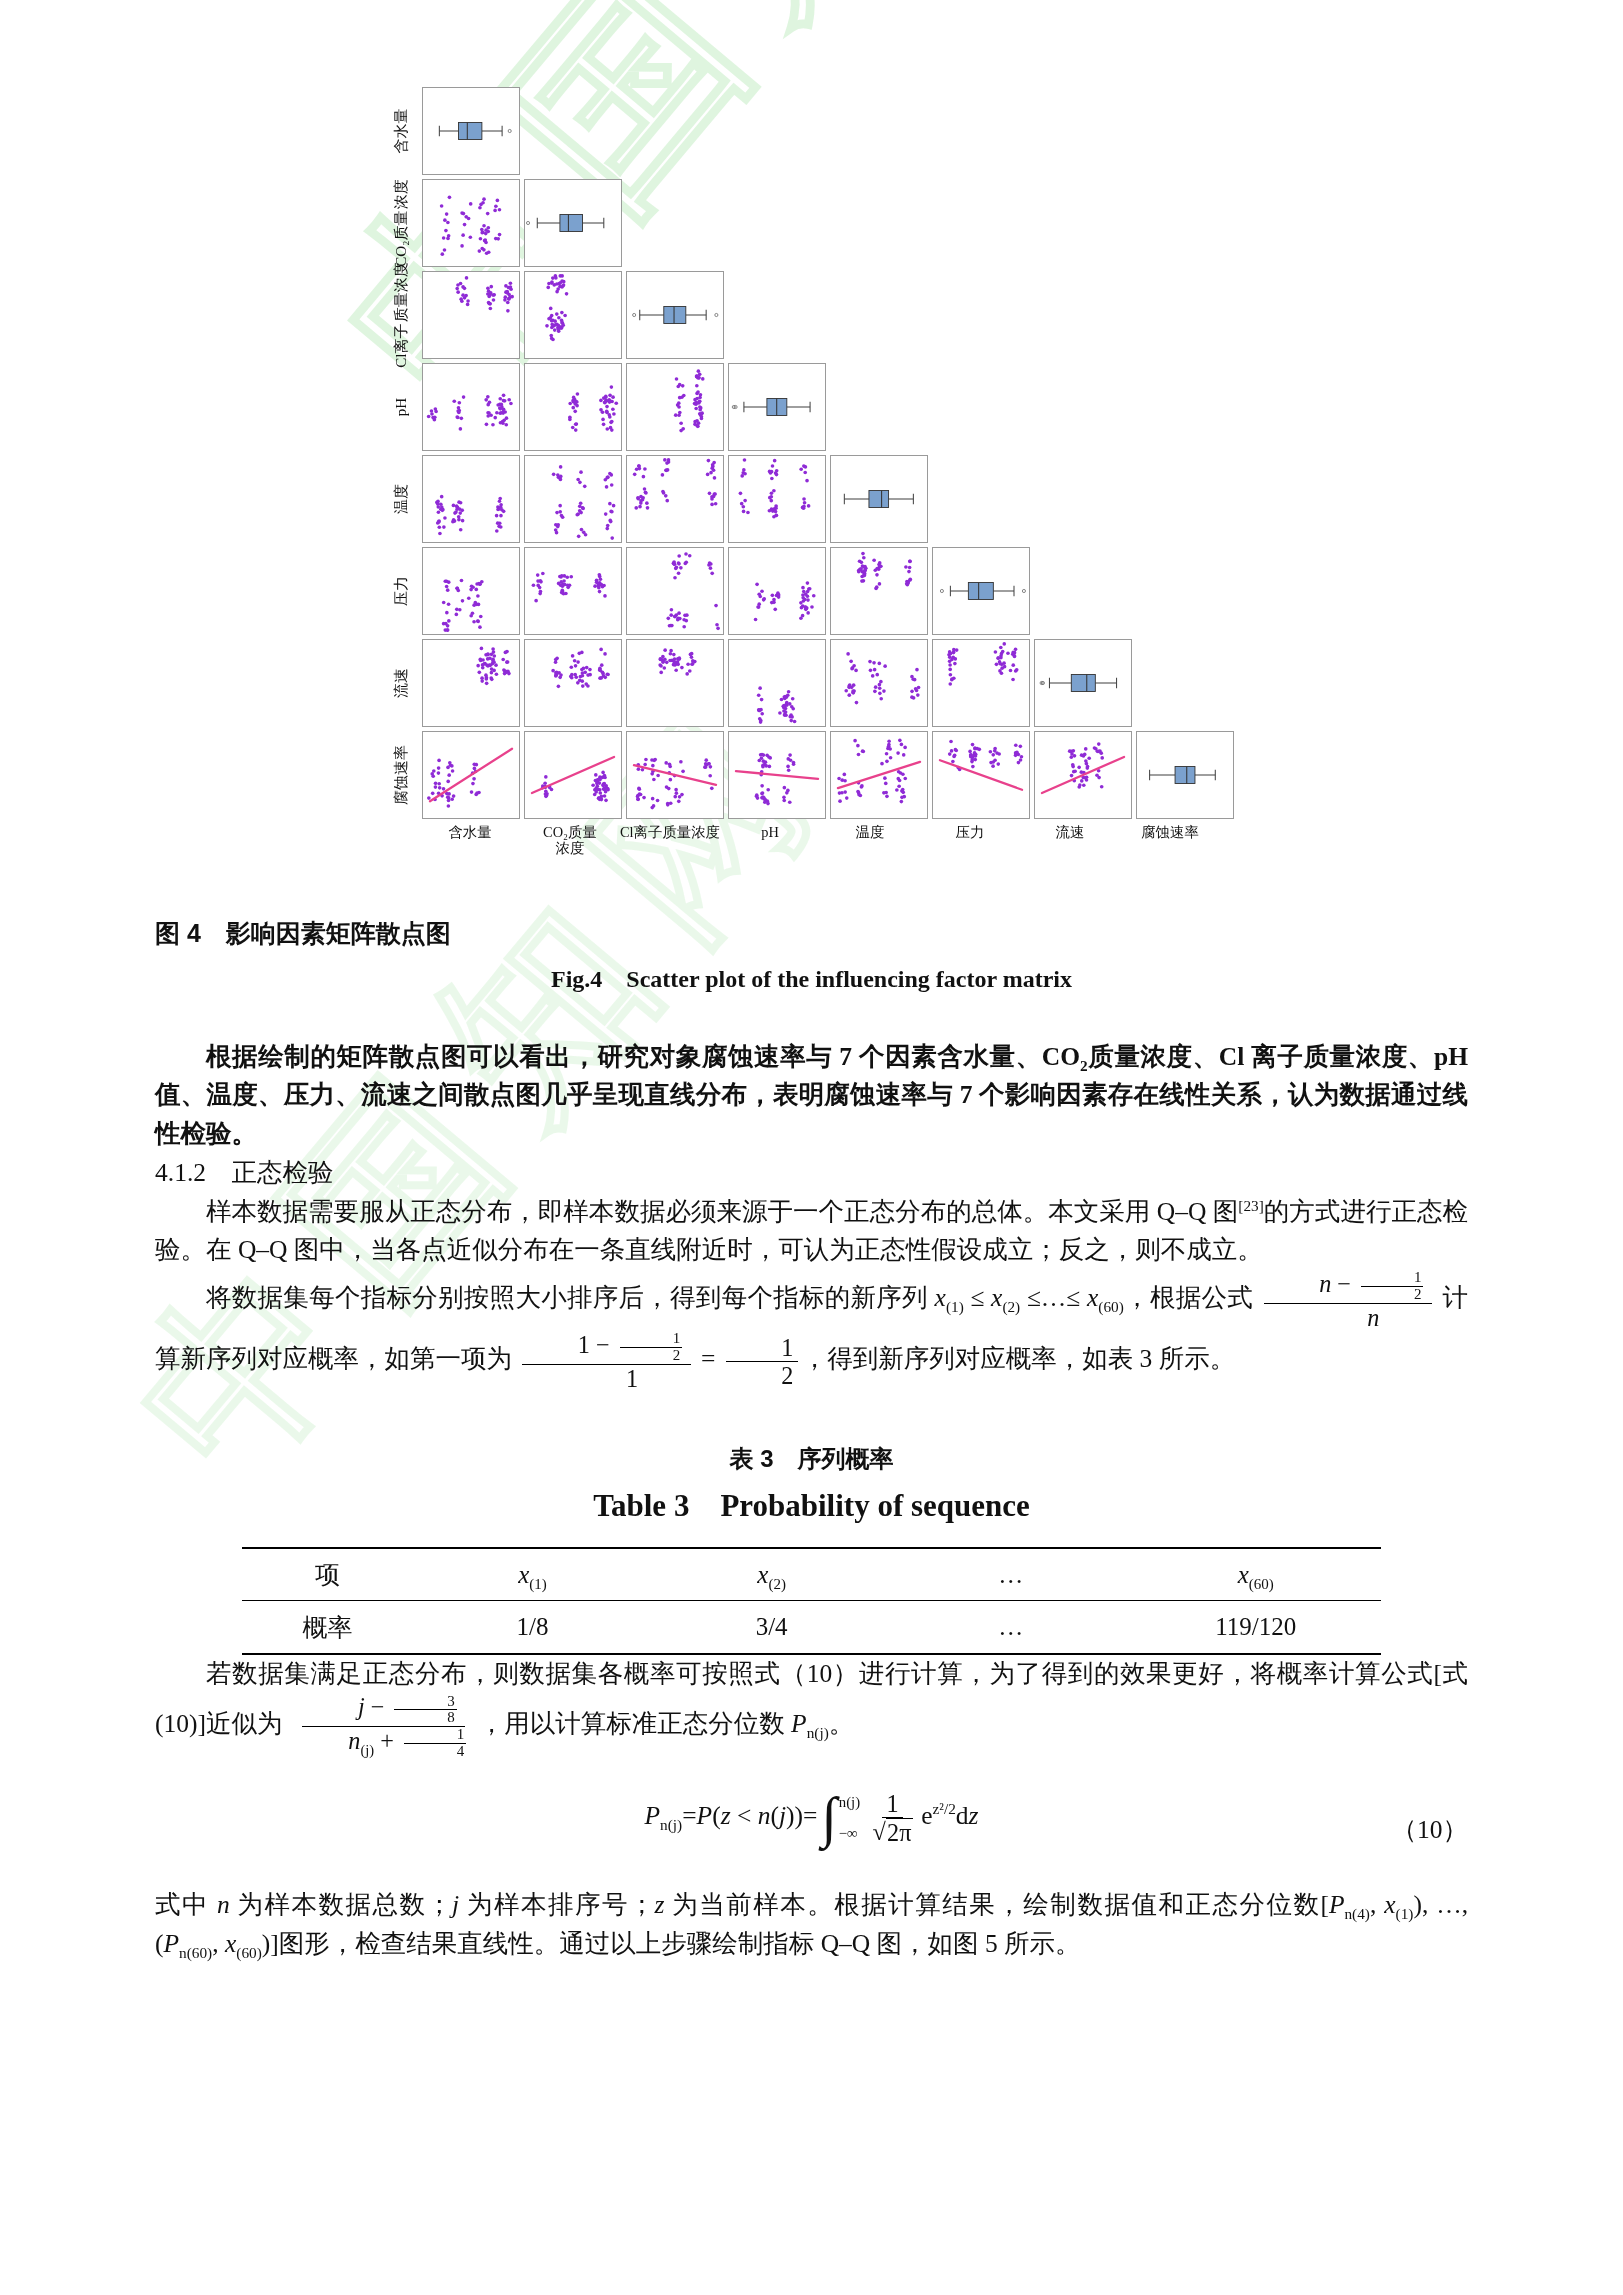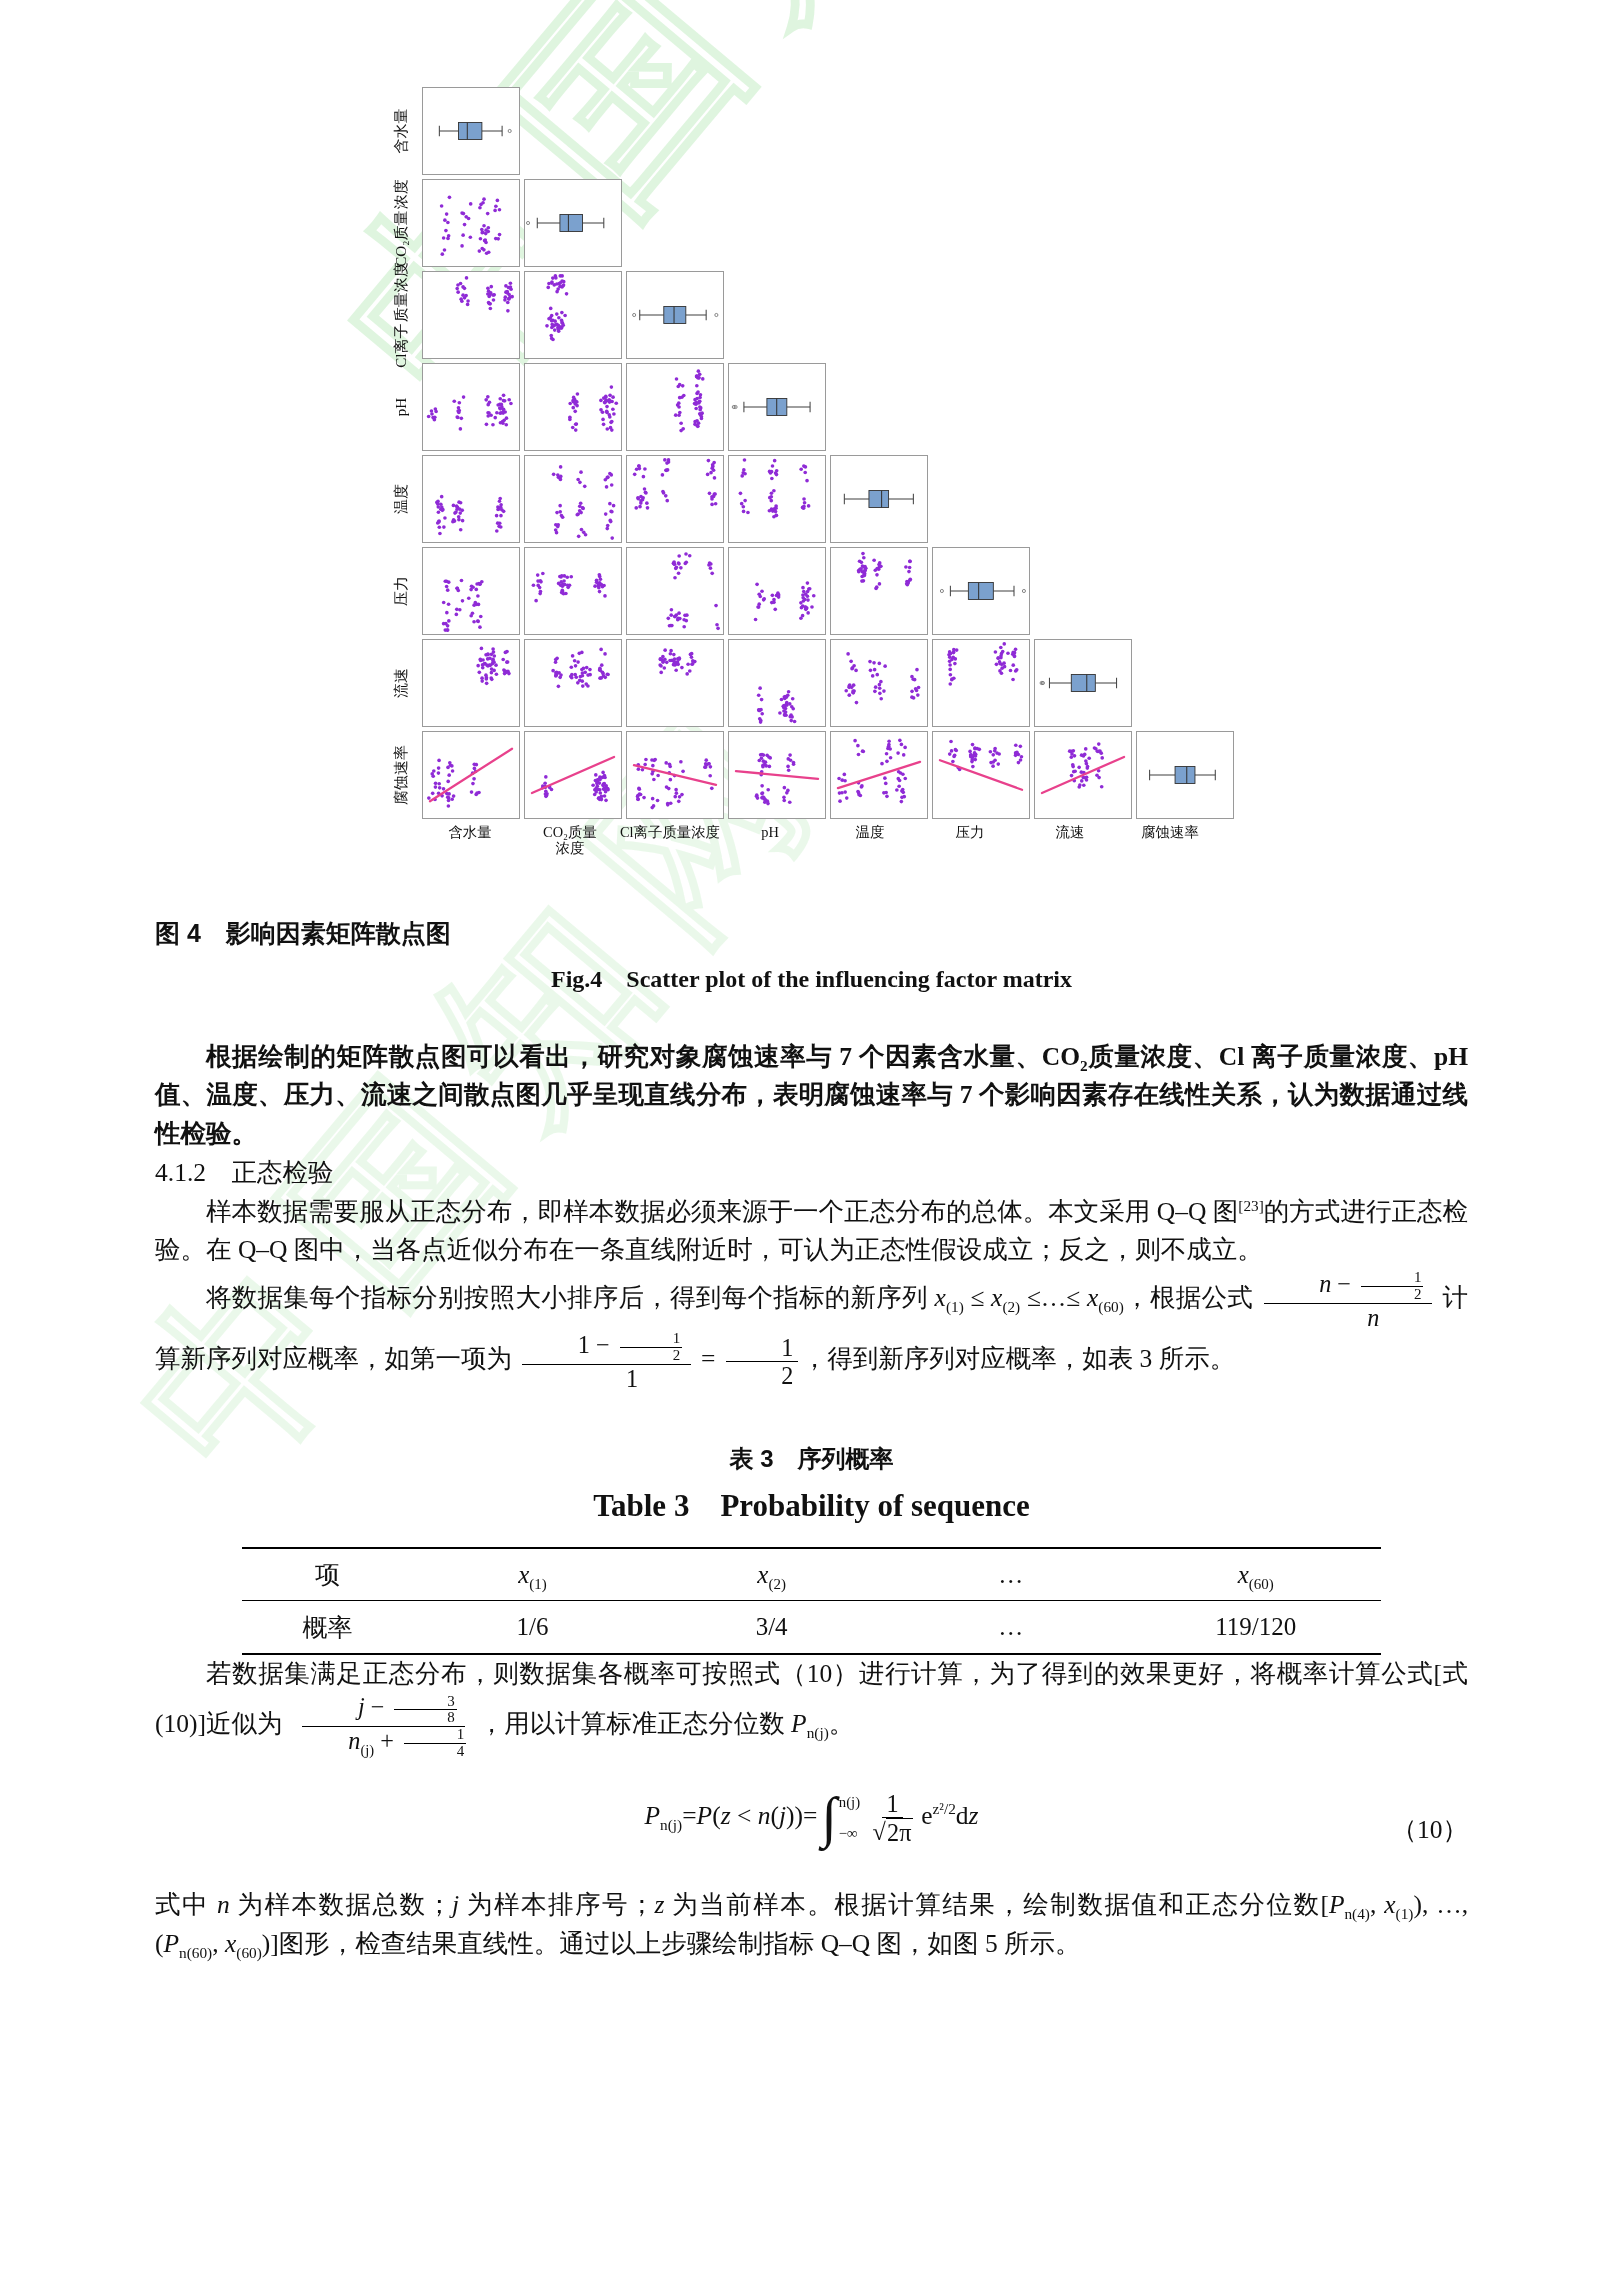--- a/index.html
+++ b/index.html
@@ -1830,21 +1830,21 @@
             <th>项</th>
             <th><i>x</i><sub>(1)</sub></th>
             <th><i>x</i><sub>(2)</sub></th>
             <th>…</th>
             <th><i>x</i><sub>(60)</sub></th>
           </tr>
         </thead>
         <tbody>
           <tr>
             <td>概率</td>
-            <td>1/6</td>
+            <td>1/8</td>
             <td>3/4</td>
             <td>…</td>
             <td>119/120</td>
           </tr>
         </tbody>
       </table>
     </div>
 
     <p class="body after-table">若数据集满足正态分布，则数据集各概率可按照式（10）进行计算，为了得到的效果更好，将概率计算公式[式(10)]近似为 <span class="frac">
           <span class="fn"><i>j</i> − <span class="frac">

